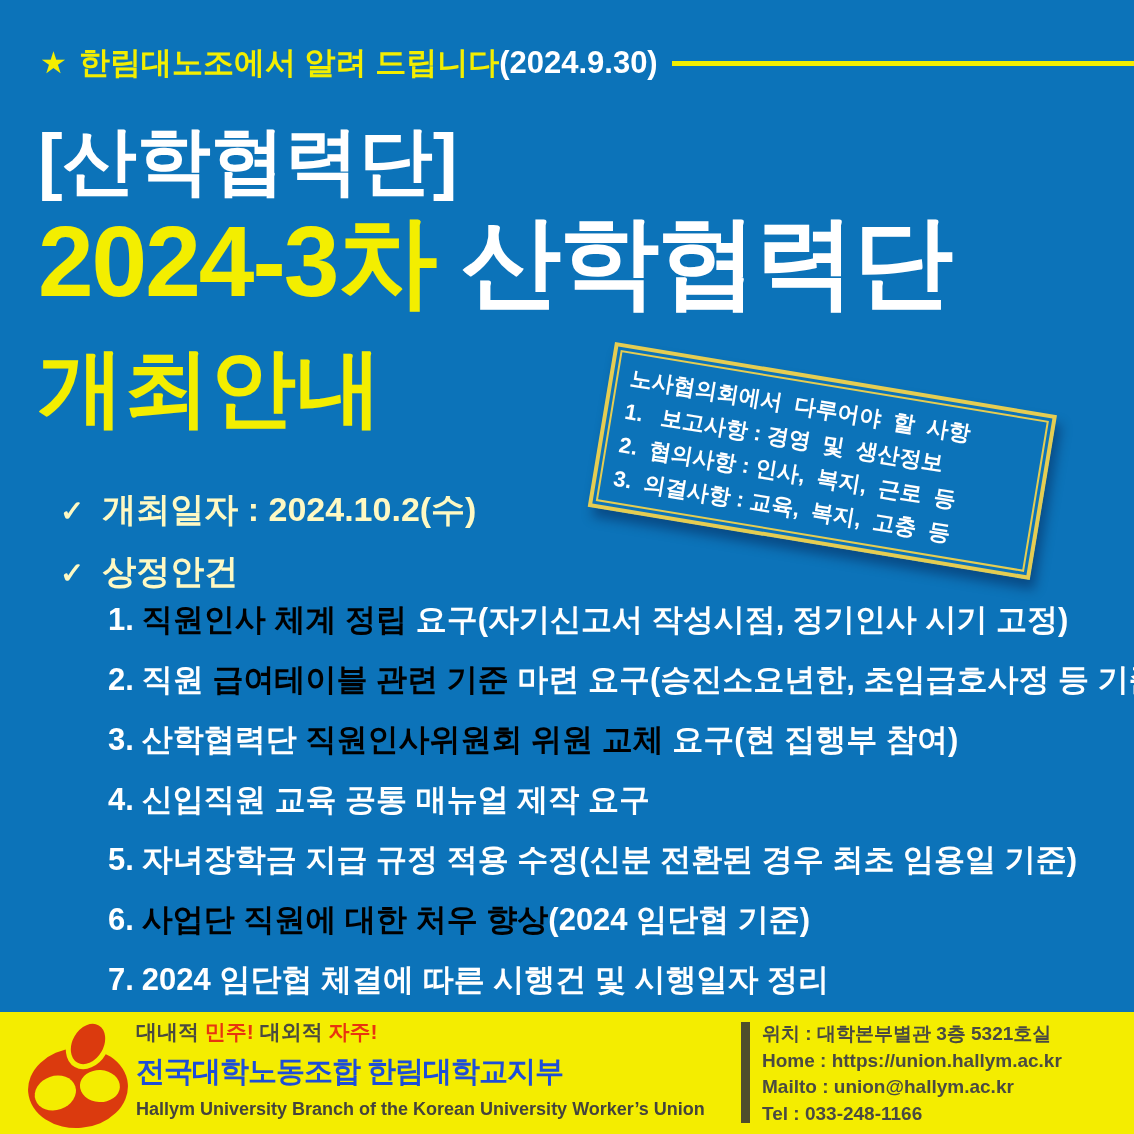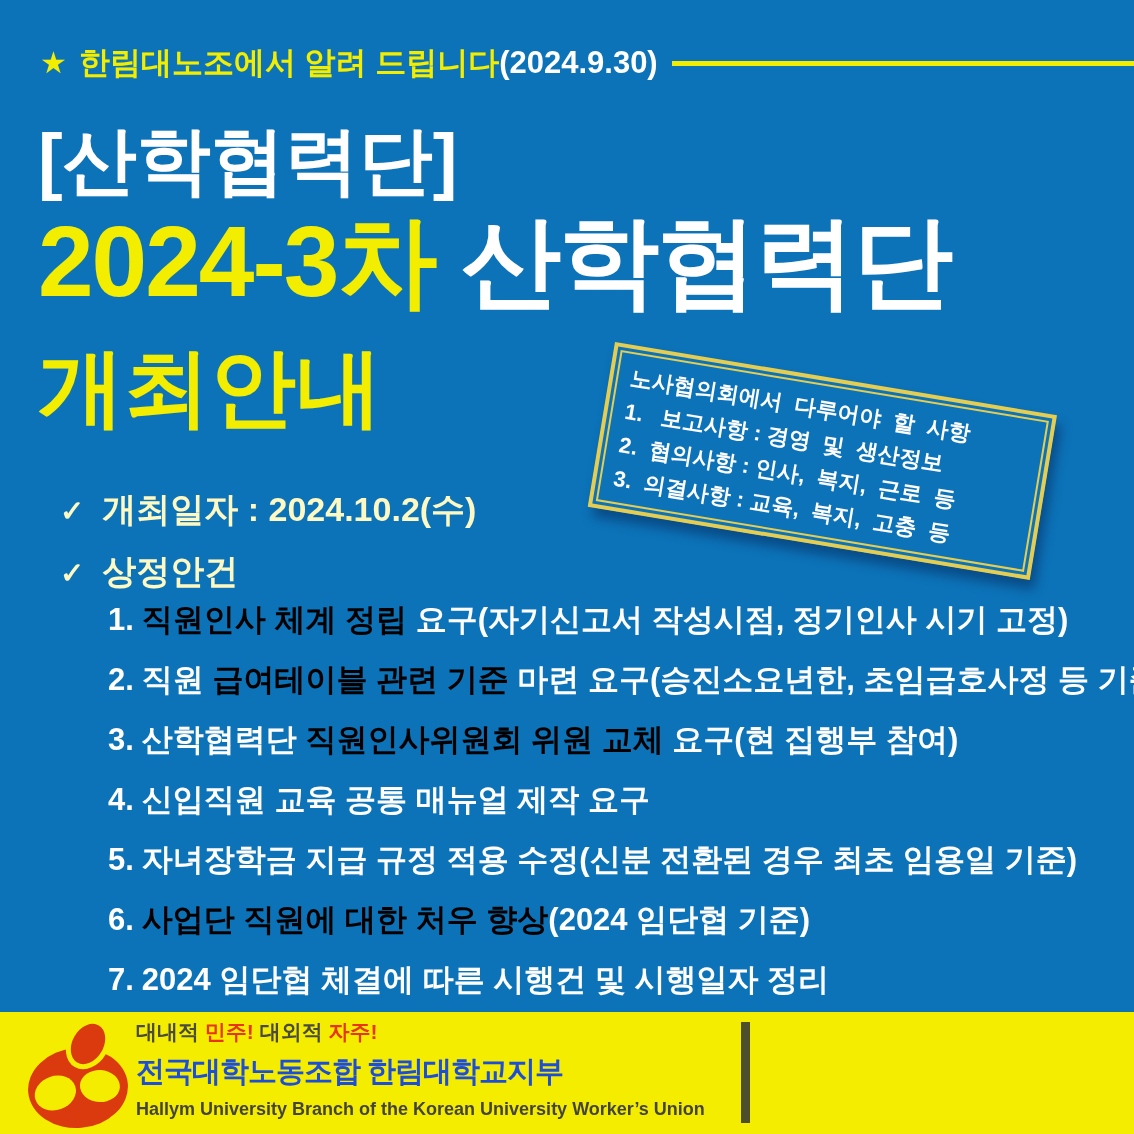--- a/index.html
+++ b/index.html
@@ -104,13 +104,19 @@
   </svg>
 
   <div class="footer-left">
     <div class="slogan"><span>대내적 </span><span class="red">민주!</span><span> 대외적 </span><span class="red">자주!</span></div>
     <div class="org-name">전국대학노동조합 한림대학교지부</div>
     <div class="org-en">Hallym University Branch of the Korean University Worker’s Union</div>
   </div>
 
   <div class="footer-divider"></div>
 
+  <div class="footer-contact">
+      <div>위치 : 대학본부별관 3층 5321호실</div>
+      <div>Home : https://union.hallym.ac.kr</div>
+      <div>Mailto : union@hallym.ac.kr</div>
+      <div>Tel : 033-248-1166</div>
+    </div>
 </div>
 
 </body></html>

